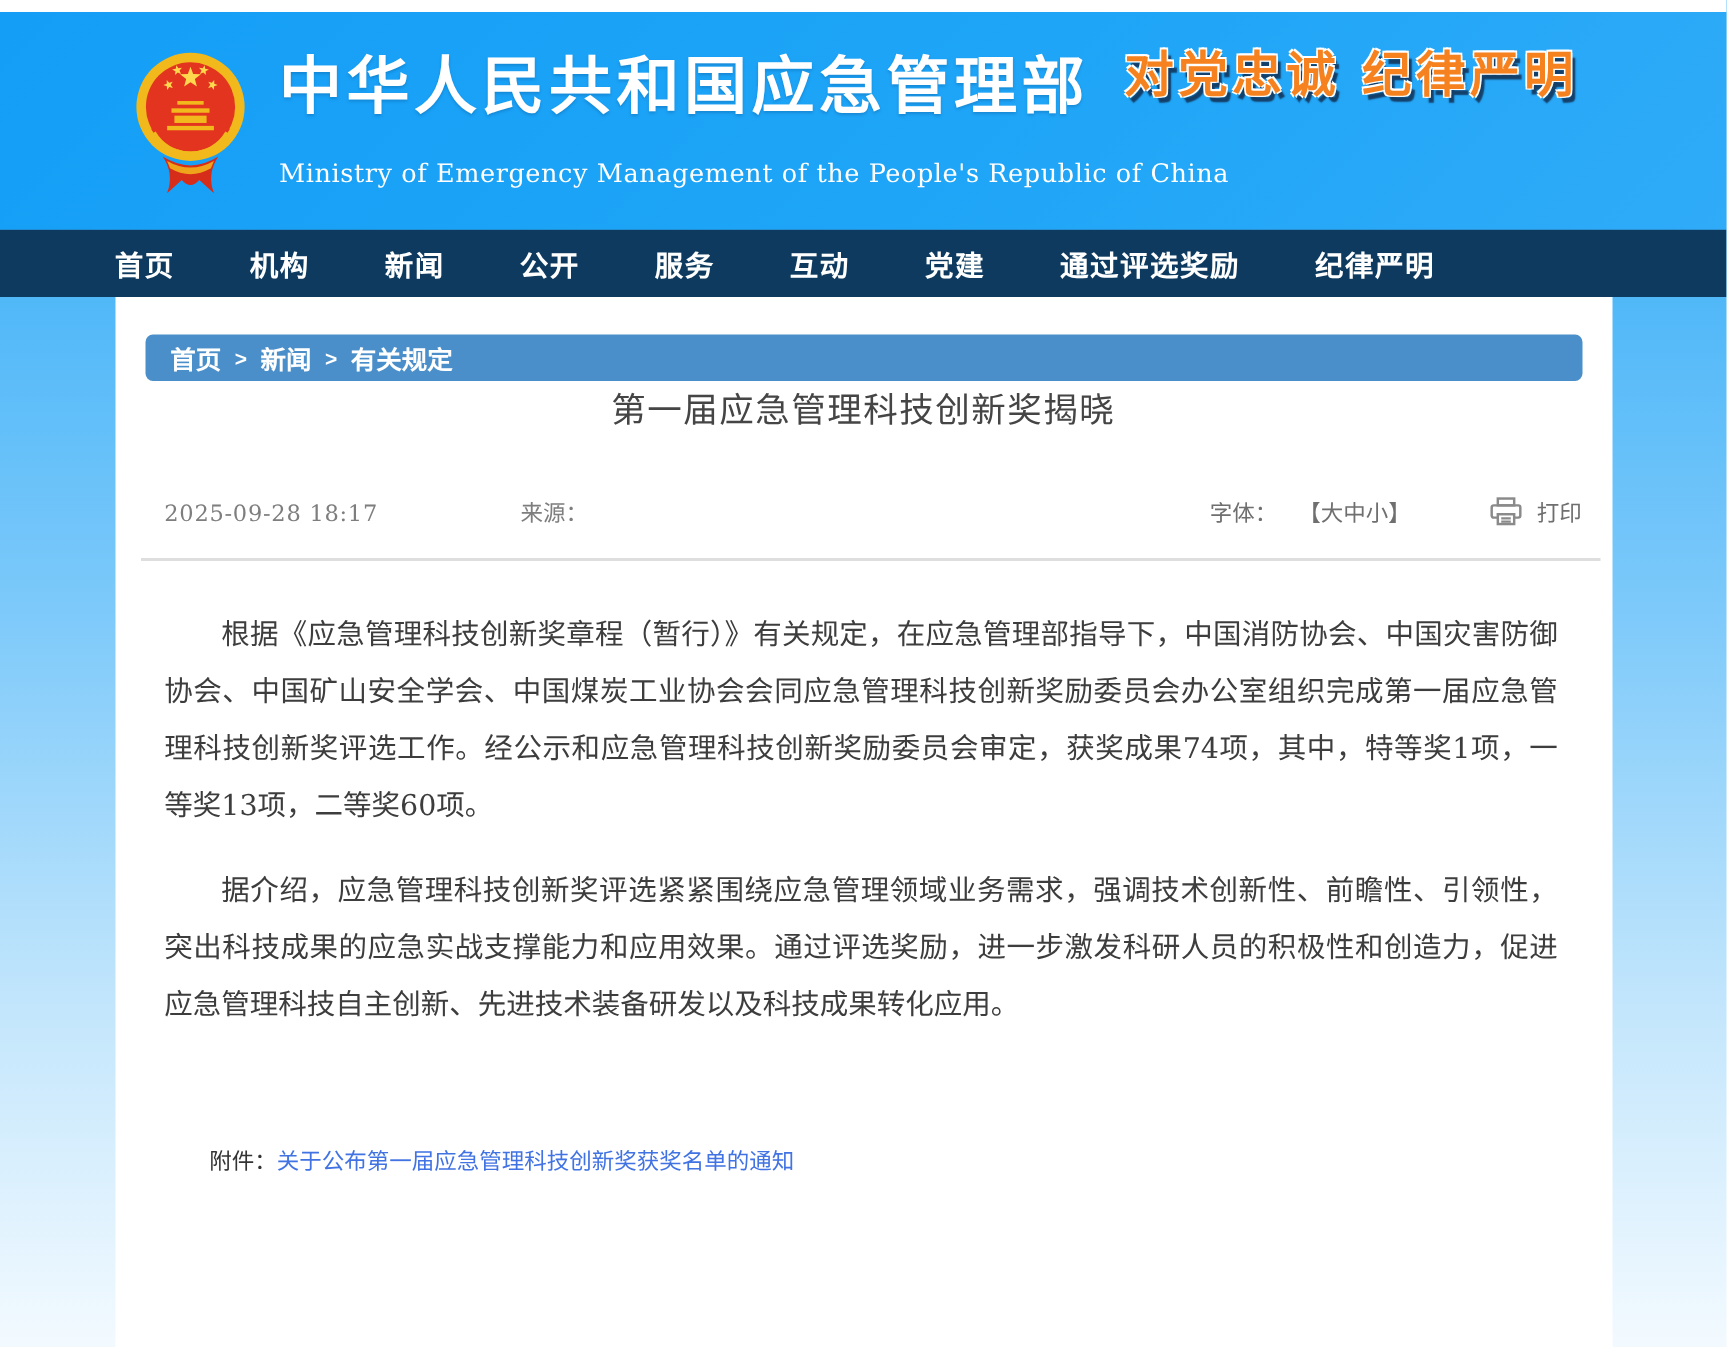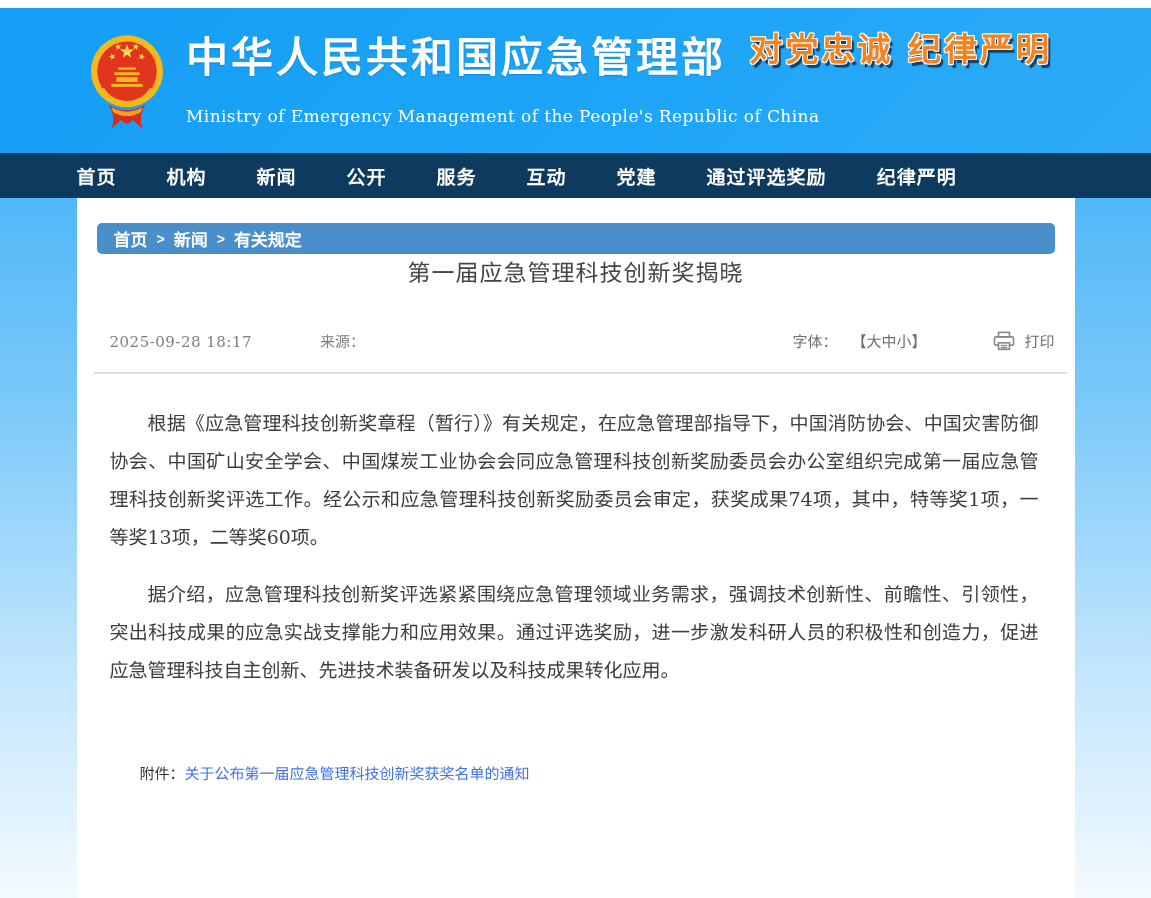--- a/index.html
+++ b/index.html
@@ -82,24 +82,24 @@
     font-weight: 400;
   }
   .meta-row {
     margin-top: 42px; padding: 0 20px 0 33px;
     display: flex; align-items: center; justify-content: space-between;
     font-family: "DejaVu Serif", "Liberation Serif", serif;
     font-size: 15px; color: #7e7e7e;
   }
   .meta-left { display: flex; align-items: flex-end; }
   .meta-date { letter-spacing: 0.5px; }
-  .meta-source { margin-left: 68px; }
+  .meta-source { margin-left: 95px; }
   .meta-right { display: flex; align-items: center; color: #6f6f6f; gap: 14px; }
   .font-size-ctl { cursor: pointer; }
-  .print-ctl { display: flex; align-items: center; margin-left: 53px; cursor: pointer; }
+  .print-ctl { display: flex; align-items: center; margin-left: 39px; cursor: pointer; }
   .print-icon { width: 22px; height: 20px; margin-right: 9px; }
   .divider {
     margin: 21px 8px 0 17px; height: 0;
     border: none; border-top: 2px solid #dedede;
   }
   .article-body {
     padding: 30px 36px 0 33px;
     font-family: "DejaVu Serif", "Liberation Serif", serif;
     font-size: 19px; line-height: 38px; color: #3d3d3d;
     text-align: justify;

